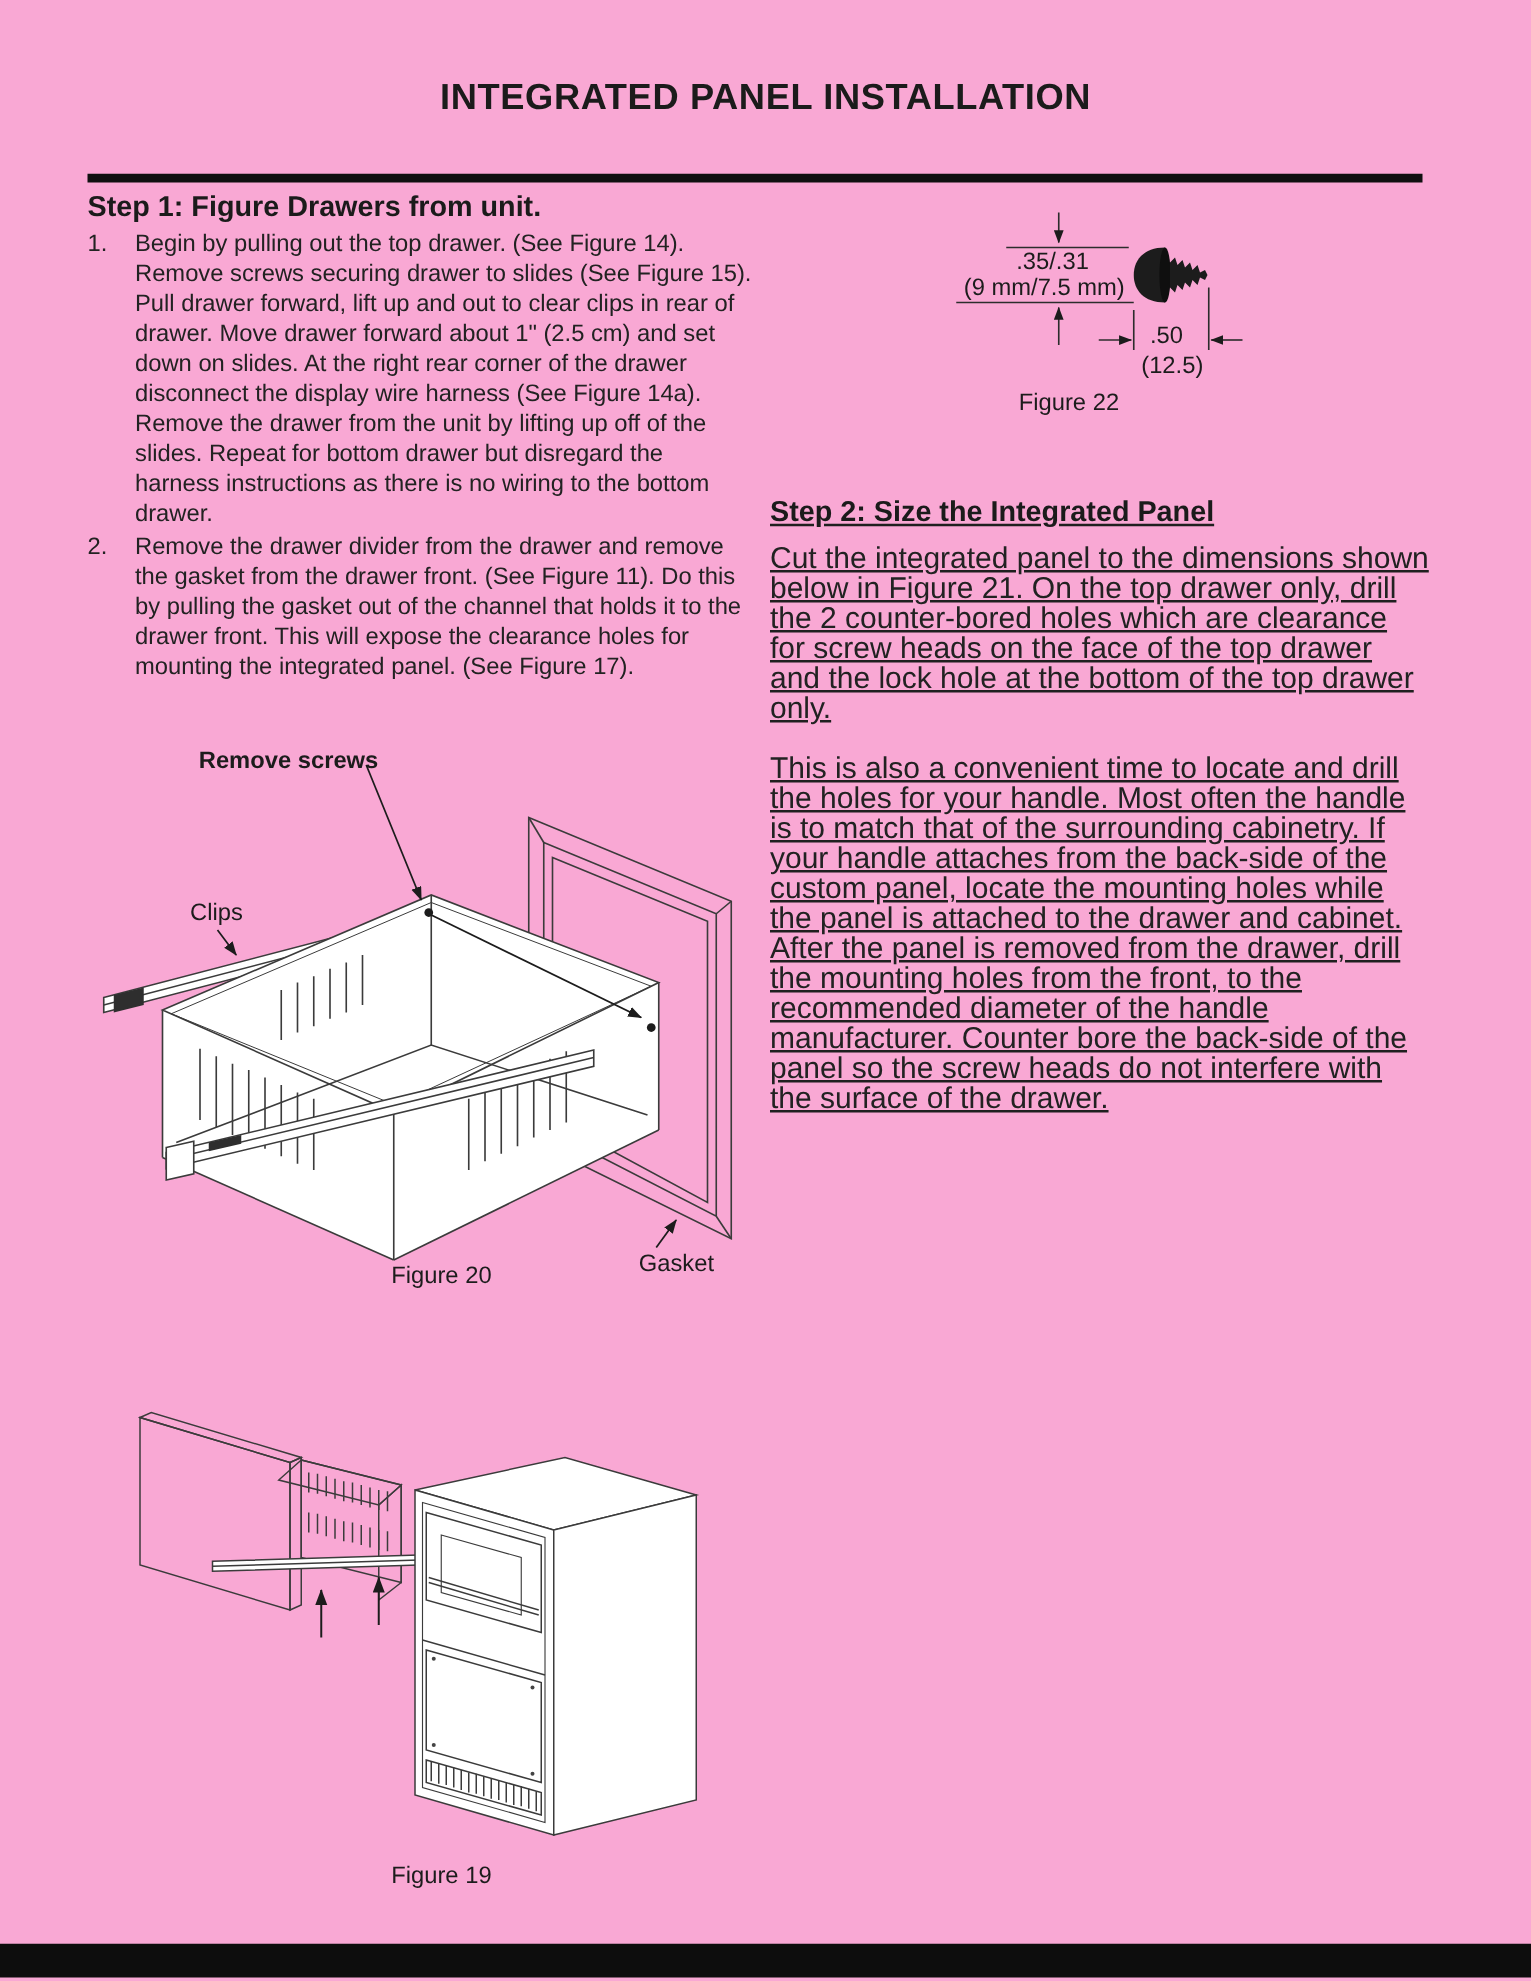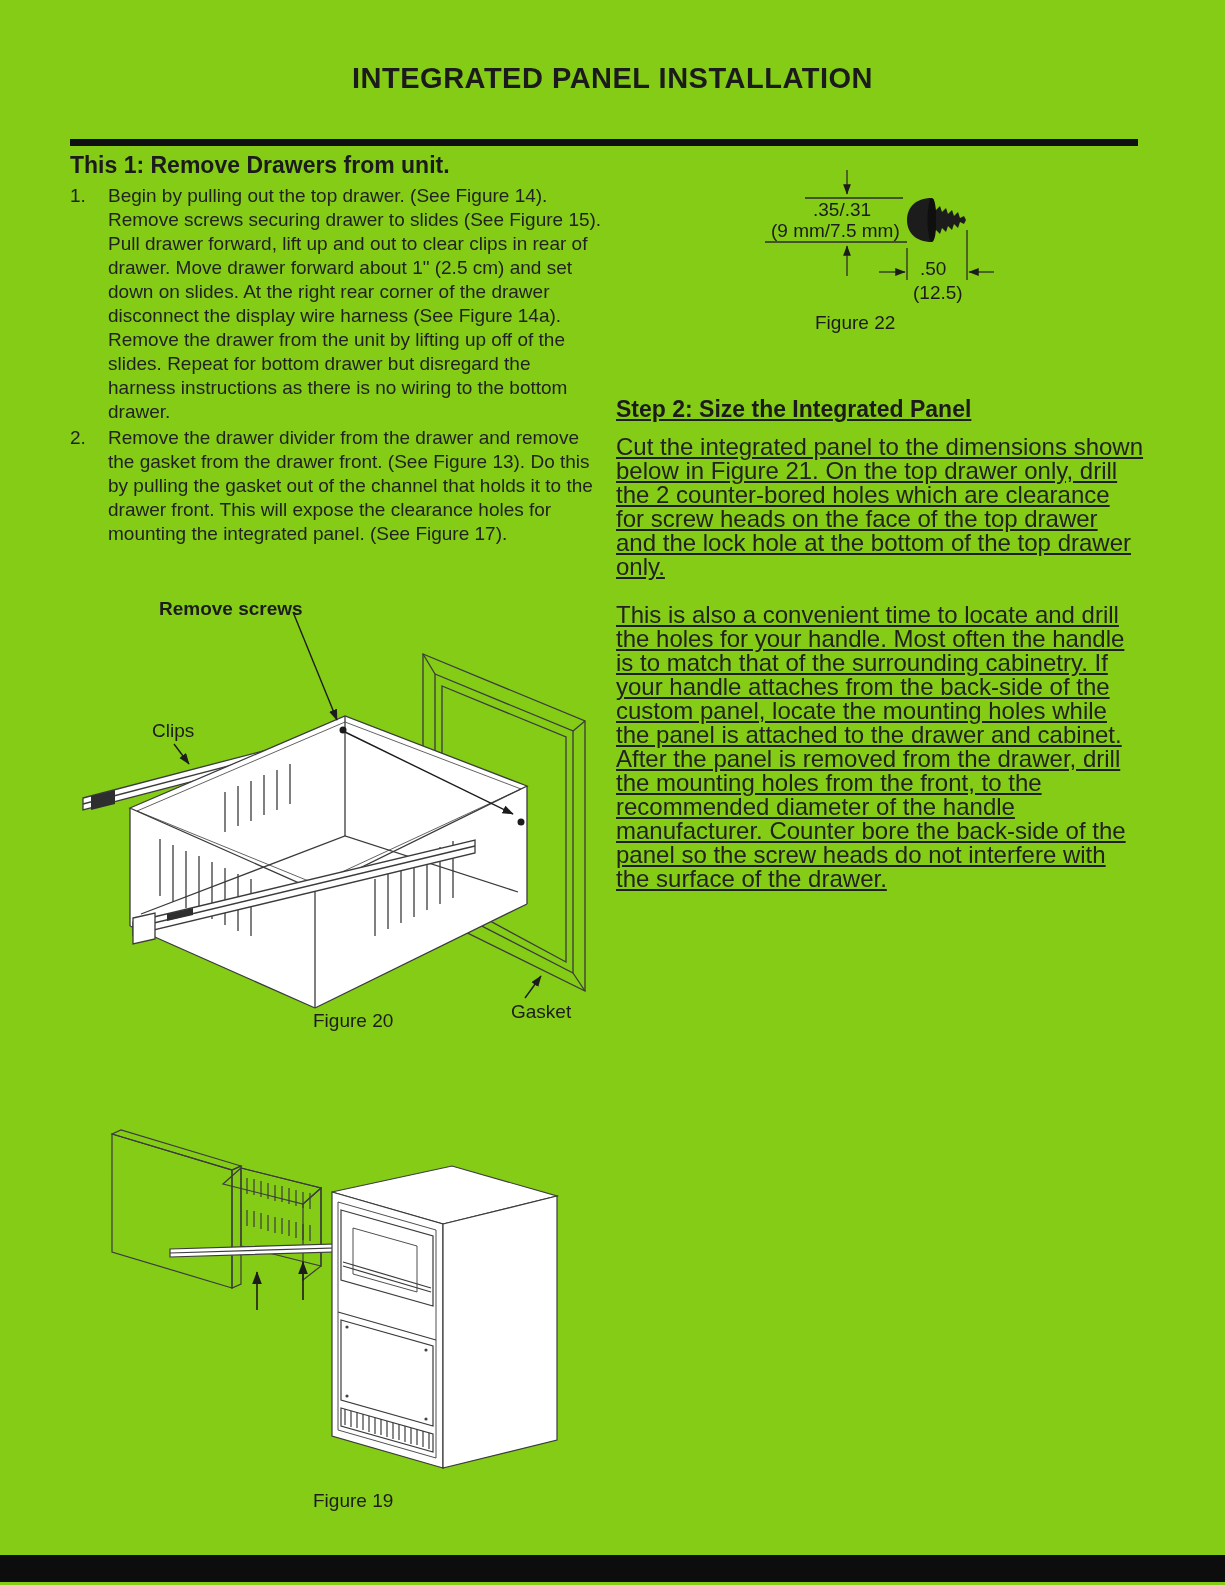--- a/index.html
+++ b/index.html
@@ -1,18 +1,18 @@
 <!DOCTYPE html>
 <html><head>
 <meta charset="utf-8">
 <style>
   * { margin:0; padding:0; box-sizing:border-box; }
   html,body { background:#ffffff; }
   body { font-family:"Liberation Sans", sans-serif; color:#1f1f1f; }
-  .page { position:relative; width:1225px; height:1585px; background:#84cc16; overflow:hidden; }
+  .page { position:relative; width:1225px; height:1585px; background:#f9a8d4; overflow:hidden; }
 
   .doc-title { position:absolute; top:62px; left:0; width:100%; text-align:center;
                font-size:29px; font-weight:bold; letter-spacing:0.5px; color:#1b1b1b; }
   .title-rule { position:absolute; left:70px; top:139px; width:1068px; height:7px; background:#101010; }
 
   .step-block { position:absolute; }
   .step-heading { font-size:23px; font-weight:bold; color:#1b1b1b; margin-bottom:5px; }
   .body-text { font-size:19px; line-height:24px; color:#222; }
   .list-item { display:flex; margin-top:2px; }
   .list-num { width:38px; flex:none; }
@@ -30,28 +30,28 @@
 </style>
 </head>
 <body>
 
 <div class="page">
 
   <div class="doc-title">INTEGRATED PANEL INSTALLATION</div>
   <div class="title-rule"></div>
 
   <div class="step-block" style="left:70px; top:152px; width:532px;">
-    <div class="step-heading">This 1: Remove Drawers from unit.</div>
+    <div class="step-heading">Step 1: Figure Drawers from unit.</div>
     <div class="list-item body-text">
       <span class="list-num">1.</span>
       <span class="list-text">Begin by pulling out the top drawer. (See Figure 14). Remove screws securing drawer to slides (See Figure 15). Pull drawer forward, lift up and out to clear clips in rear of drawer. Move drawer forward about 1" (2.5 cm) and set down on slides. At the right rear corner of the drawer disconnect the display wire harness (See Figure 14a). Remove the drawer from the unit by lifting up off of the slides. Repeat for bottom drawer but disregard the harness instructions as there is no wiring to the bottom drawer.</span>
     </div>
     <div class="list-item body-text">
       <span class="list-num">2.</span>
-      <span class="list-text">Remove the drawer divider from the drawer and remove the gasket from the drawer front. (See Figure 13). Do this by pulling the gasket out of the channel that holds it to the drawer front. This will expose the clearance holes for mounting the integrated panel. (See Figure 17).</span>
+      <span class="list-text">Remove the drawer divider from the drawer and remove the gasket from the drawer front. (See Figure 11). Do this by pulling the gasket out of the channel that holds it to the drawer front. This will expose the clearance holes for mounting the integrated panel. (See Figure 17).</span>
     </div>
   </div>
 
   <div class="figure-block" style="left:735px; top:168px; width:345px; height:178px;">
     <svg class="fig-svg" width="345" height="140" viewBox="0 0 345 140">
       <defs>
         <marker id="arw3" markerWidth="9" markerHeight="8" refX="7.5" refY="3" orient="auto">
           <path d="M0,0 L8,3 L0,6 Z" fill="#1c1c1c"></path>
         </marker>
       </defs>

